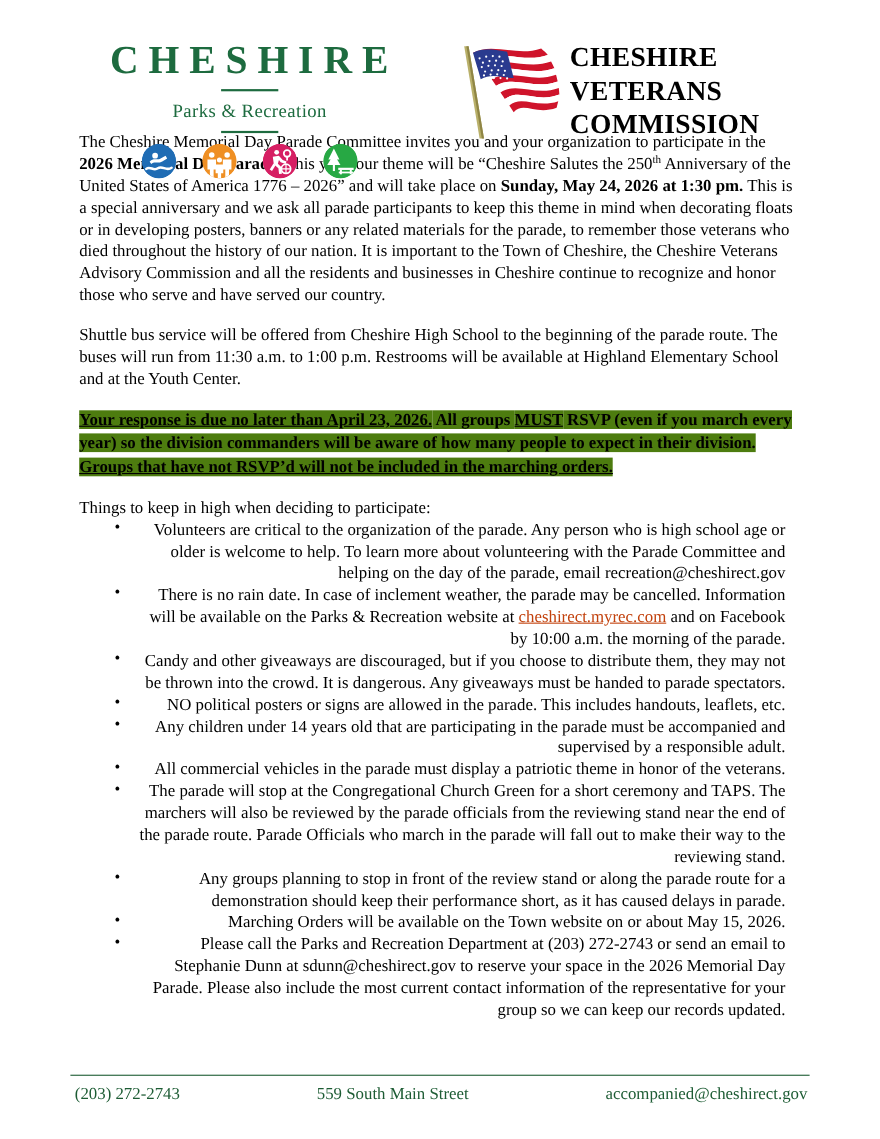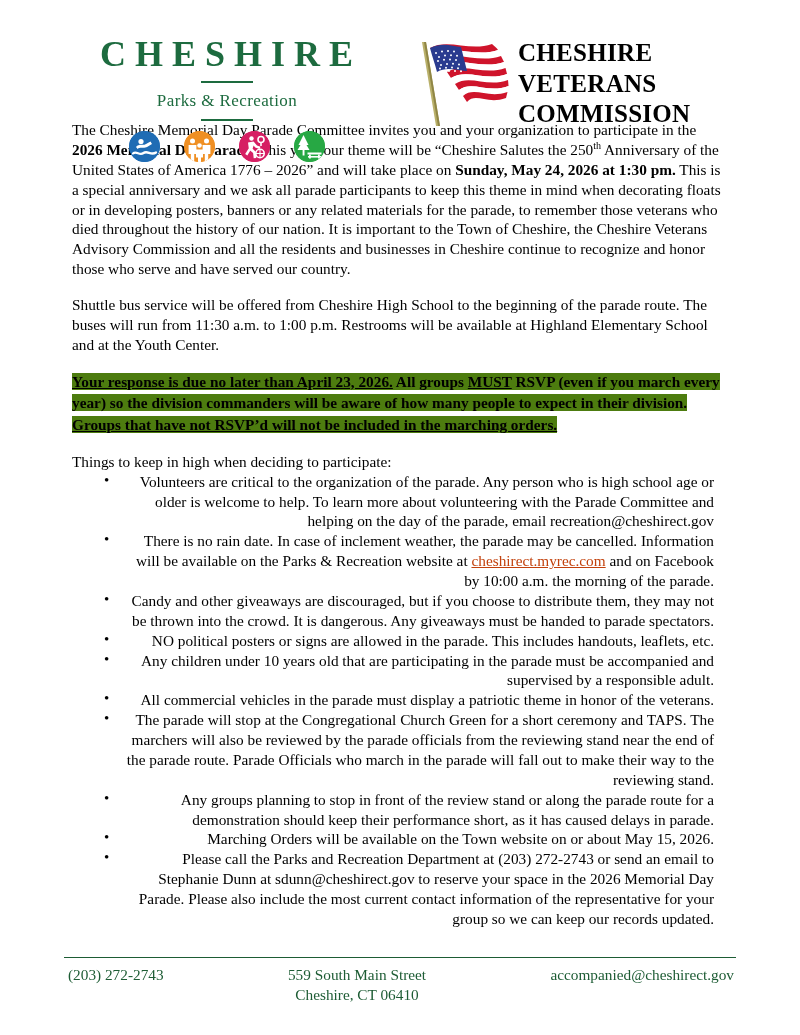--- a/index.html
+++ b/index.html
@@ -330,34 +330,33 @@
 
     <div class="spacer-md"></div>
 
     <p class="para">Things to keep in high when deciding to participate:</p>
 
     <ul class="bullets">
       <li><span>Volunteers are critical to the organization of the parade. Any person who is high school age or older is welcome to help. To learn more about volunteering with the Parade Committee and helping on the day of the parade, email recreation@cheshirect.gov</span></li>
       <li><span>There is no rain date. In case of inclement weather, the parade may be cancelled. Information will be available on the Parks &amp; Recreation website at </span><a class="link" href="#">cheshirect.myrec.com</a><span> and on Facebook by 10:00 a.m. the morning of the parade.</span></li>
       <li><span>Candy and other giveaways are discouraged, but if you choose to distribute them, they may not be thrown into the crowd. It is dangerous. Any giveaways must be handed to parade spectators.</span></li>
       <li><span>NO political posters or signs are allowed in the parade. This includes handouts, leaflets, etc.</span></li>
-      <li><span>Any children under 10 years old that are participating in the parade must be accompanied and supervised by a responsible adult.</span></li>
+      <li><span>Any children under 14 years old that are participating in the parade must be accompanied and supervised by a responsible adult.</span></li>
       <li><span>All commercial vehicles in the parade must display a patriotic theme in honor of the veterans.</span></li>
       <li><span>The parade will stop at the Congregational Church Green for a short ceremony and TAPS.  The marchers will also be reviewed by the parade officials from the reviewing stand near the end of the parade route.   Parade Officials who march in the parade will fall out to make their way to the reviewing stand.</span></li>
       <li><span>Any groups planning to stop in front of the review stand or along the parade route for a demonstration should keep their performance short, as it has caused delays in parade.</span></li>
       <li><span>Marching Orders will be available on the Town website on or about May 15, 2026.</span></li>
       <li><span>Please call the Parks and Recreation Department at (203) 272-2743 or send an email to Stephanie Dunn at sdunn@cheshirect.gov to reserve your space in the 2026 Memorial Day Parade.  Please also include the most current contact information of the representative for your group so we can keep our records updated.</span></li>
     </ul>
   </div>
 
   <div class="footer">
     <div class="footer-rule"></div>
     <div class="footer-row">
       <div class="footer-col-left">(203) 272-2743</div>
       <div class="footer-col-mid">
         <div>559 South Main Street</div>
-        <div>Cheshire, CT 06410</div>
       </div>
       <div class="footer-col-right">accompanied@cheshirect.gov</div>
     </div>
   </div>
 
 </div>
 
 </body></html>

